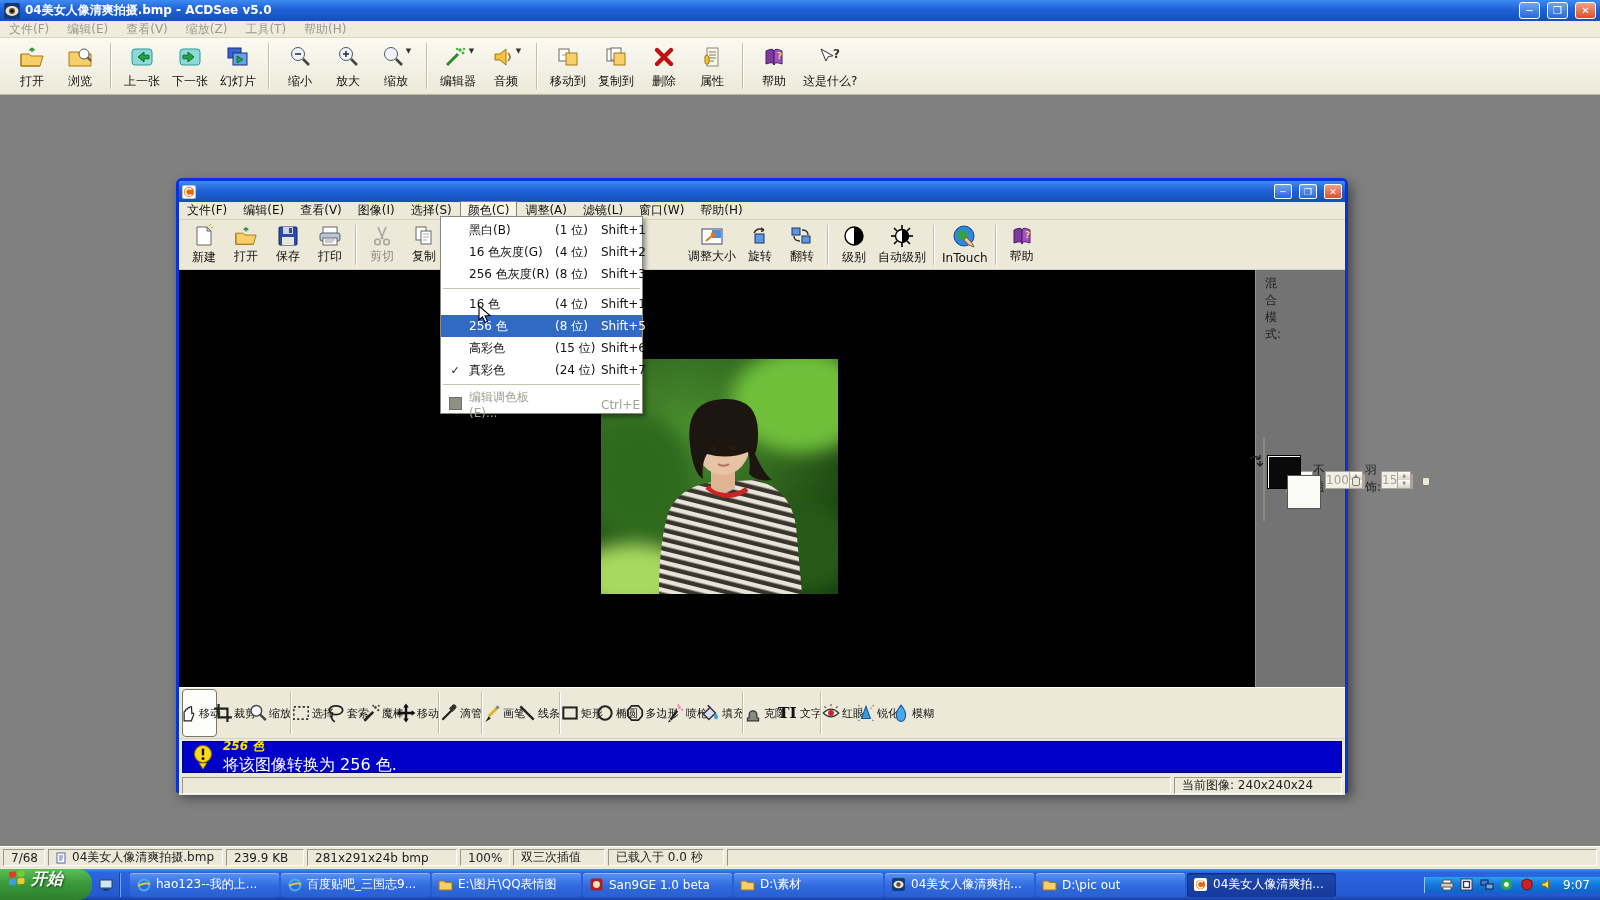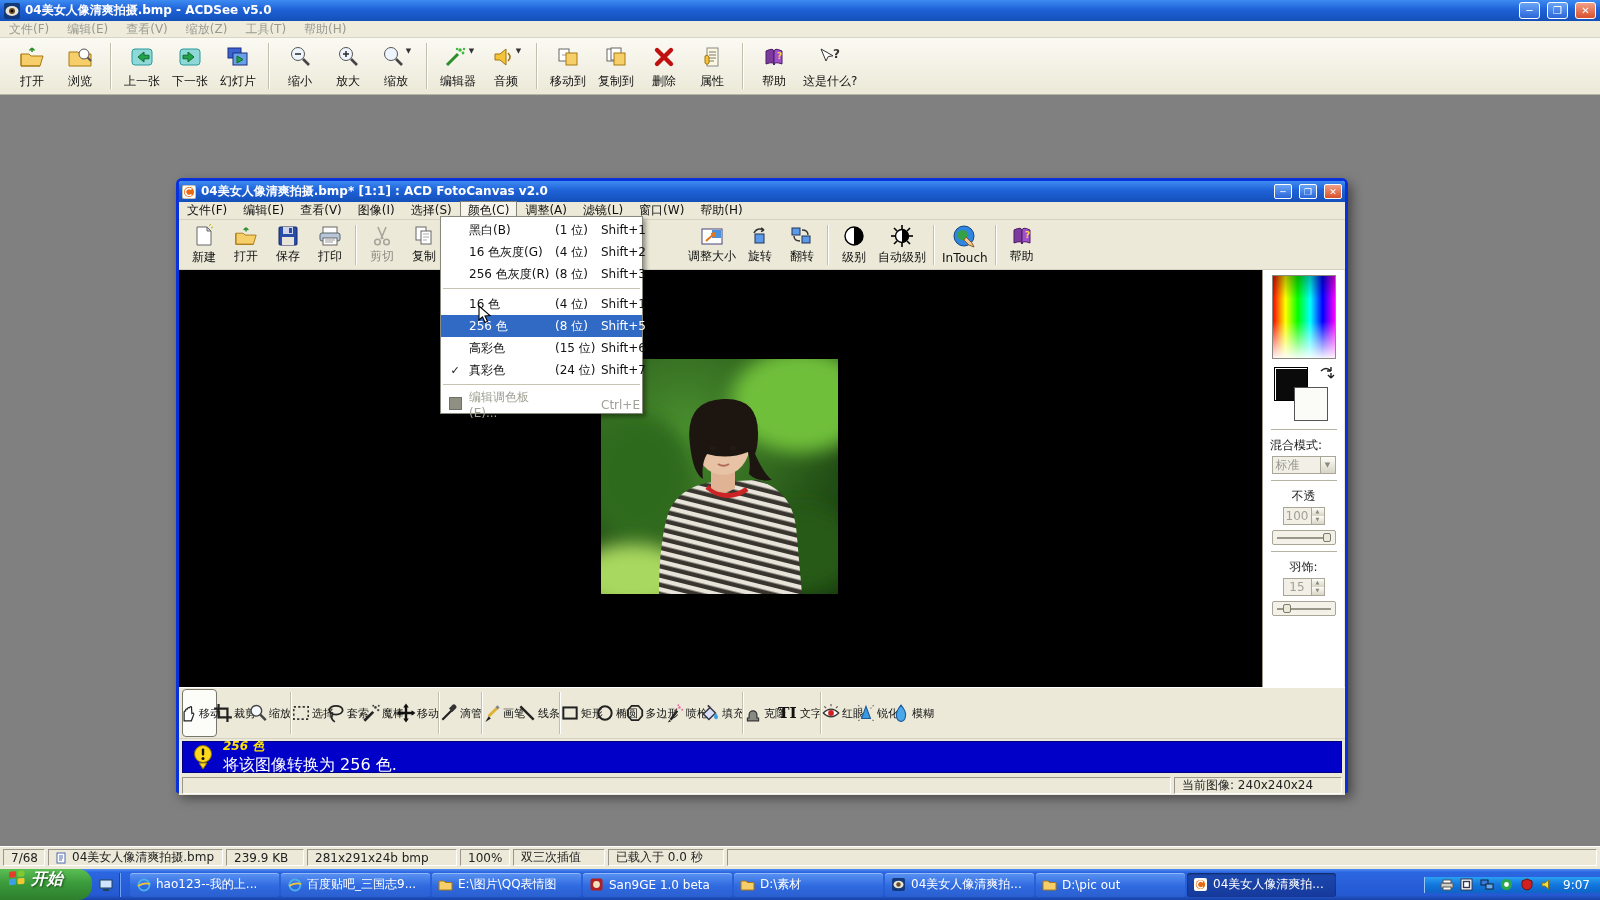--- a/index.html
+++ b/index.html
@@ -42,21 +42,21 @@
   .cw-menu .mi.active{border:1px solid #83837a;background:#f7f5ec;padding:0 7px}
   .cw-toolbar{height:50px;display:flex;align-items:center;padding:1px 4px;background:#ece9d8;border-bottom:1px solid #d6d2c2}
   .cb{display:flex;flex-direction:column;align-items:center;justify-content:center;min-width:42px;height:46px;gap:1px;padding:0 3px}
   .cb .lbl{font-size:12px;color:#111;white-space:nowrap}
   .cb.disabled{opacity:.45;filter:grayscale(1)}
   .cvsep{width:2px;height:40px;margin:0 4px;border-left:1px solid #c2bfae;border-right:1px solid #fff}
   .menuspacer{width:198px;height:1px}
   .cw-row{display:flex;height:417px}
   .canvas{width:1084px;height:417px;background:#000;position:relative;border-right:1px solid #9a978a}
   .photo{position:absolute;left:422px;top:89px;width:237px;height:235px}
-  .rpanel{width:81px;background:#ffffff;padding:5px 7px;display:flex;flex-direction:column;align-items:center}
+  .rpanel{width:89px;background:#737373;padding:5px 7px;display:flex;flex-direction:row;align-items:center}
   .cpick{width:64px;height:84px;border:1px solid #8a8a7e;
     background:linear-gradient(180deg,rgba(0,0,0,.30) 0%,rgba(0,0,0,0) 28%,rgba(255,255,255,0) 55%,rgba(255,255,255,.95) 100%),
     linear-gradient(90deg,#f00,#ff0 20%,#0f0 40%,#0ff 60%,#00f 80%,#f0f 100%)}
   .swatches{width:64px;height:58px;position:relative;margin-top:6px}
   .swB{position:absolute;left:2px;top:2px;width:34px;height:34px;background:#0a0a0a;border:1px solid #000;box-shadow:1px 1px 0 #fff inset}
   .swW{position:absolute;left:22px;top:22px;width:34px;height:34px;background:#fbfbf8;border:1px solid #555}
   .swapic{position:absolute;right:0;top:0}
   .rp-sep{width:66px;border-top:1px solid #b6b3a3;border-bottom:1px solid #fff;margin:6px 0}
   .rp-label{font-size:12px;color:#222;align-self:flex-start}
   .rp-label.center{align-self:center}
@@ -316,21 +316,20 @@
 
 <div class="mw-work"></div>
 
 <div class="cw">
   <div class="cw-title">
     <svg width="14" height="14" viewBox="0 0 14 14">
         <rect width="14" height="14" rx="2" fill="#fdfdf5" stroke="#888"></rect>
         <circle cx="7" cy="7" r="5" fill="#e86a10"></circle>
         <path d="M9.5 4.5 a3.5 3.5 0 1 0 0 5" fill="none" stroke="#fff" stroke-width="1.6"></path>
       </svg>
-    <span>04美女人像清爽拍摄.bmp* [1:1] : ACD FotoCanvas v2.0</span>
     <span class="sp"></span>
     <div class="cbtn">─</div>
     <div class="cbtn">❐</div>
     <div class="cbtn close">✕</div>
   </div>
 
   <div class="cw-menu">
     <span class="mi">文件(F)</span>
     <span class="mi">编辑(E)</span>
     <span class="mi">查看(V)</span>

